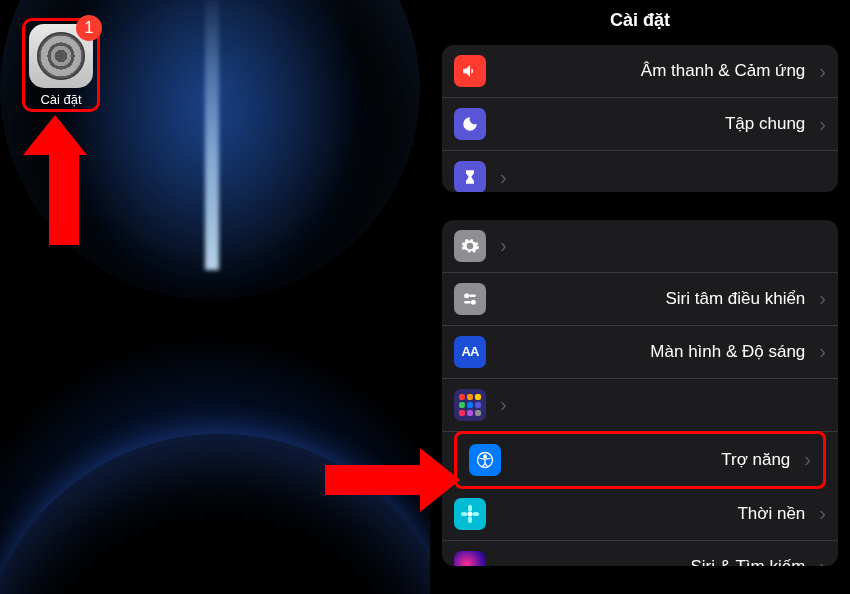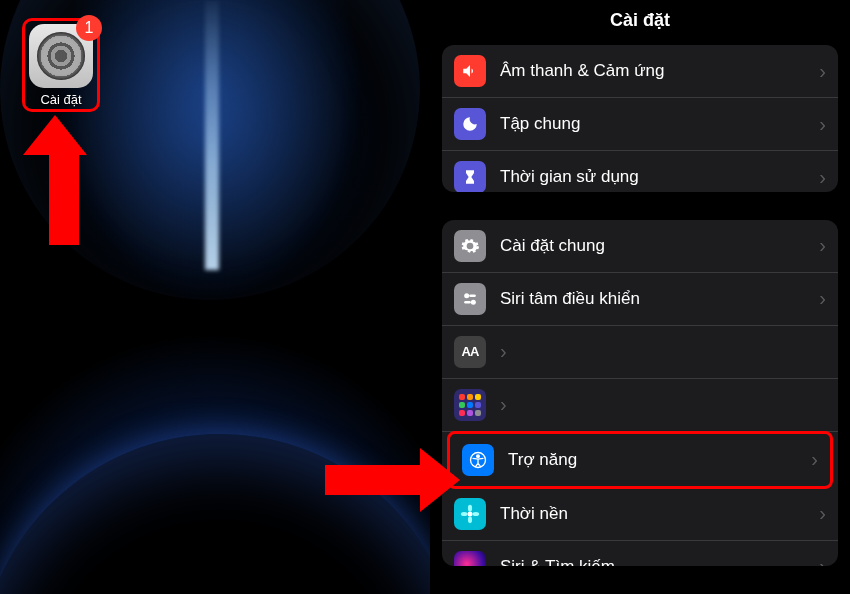--- a/index.html
+++ b/index.html
@@ -93,39 +93,40 @@
     text-align:center; padding:10px 0 14px; font-size:18px; font-weight:600;
   }
   .group {
     background:#1c1c1e; border-radius:12px; margin:0 12px 28px;
     overflow:hidden;
   }
   .row {
     display:flex; align-items:center; padding:10px 12px; gap:14px;
     border-bottom:0.5px solid #3a3a3c; min-height:50px;
     position:relative;
+    text-align:right;
   }
   .row:last-child { border-bottom:none; }
   .row-highlight {
-    border:3px solid red; border-radius:8px; margin:-1px 5px;
+    border:3px solid red; border-radius:8px; margin:-1px 12px;
   }
   .ico {
     width:32px; height:32px; border-radius:7px; flex-shrink:0;
     display:flex; align-items:center; justify-content:center;
     font-size:18px; color:#fff;
   }
   .row-label { flex:1; font-size:17px; color:#fff; }
   .chev { color:#5a5a5e; font-size:20px; }
 
   .ico-sound { background:#ff3b30; }
   .ico-focus { background:#5856d6; }
   .ico-screen-time { background:#5856d6; }
   .ico-general { background:#8e8e93; }
   .ico-control { background:#8e8e93; }
-  .ico-display { background:#404040; font-size:13px; font-weight:700; letter-spacing:-1px;}
+  .ico-display { background:#1d4ed8; font-size:13px; font-weight:700; letter-spacing:-1px;}
   .ico-home { background:#2f2a6e; }
   .ico-access { background:#007aff; }
   .ico-wall { background:#00bcd4; }
   .ico-siri { background: radial-gradient(circle at 40% 40%, #ff2d95, #3a0ca3 60%, #000); }
 
   .home-grid {
     width:22px;height:22px;display:grid;grid-template-columns:1fr 1fr 1fr;grid-template-rows:1fr 1fr 1fr;gap:2px;
   }
   .home-grid span{width:100%;height:100%;border-radius:2px;}
 
@@ -179,49 +180,48 @@
       </div>
       <div class="row-label">Tập chung</div>
       <div class="chev">›</div>
     </div>
     <div class="row">
       <div class="ico ico-screen-time">
         <svg width="16" height="18" viewBox="0 0 24 24" fill="#fff">
             <path d="M6 2h12v4l-4 6 4 6v4H6v-4l4-6-4-6V2z"></path>
           </svg>
       </div>
-      <div class="row-label">Thời gian sử dụng</div>
       <div class="chev">›</div>
     </div>
   </div>
 
   <div class="group">
     <div class="row">
       <div class="ico ico-general">
         <svg width="20" height="20" viewBox="0 0 24 24" fill="#fff">
             <path d="M12 8a4 4 0 1 0 0 8 4 4 0 0 0 0-8zm9 4l2 1-1 3-2-.5a8 8 0 0 1-1.5 1.5l.5 2-3 1-1-2h-2l-1 2-3-1 .5-2A8 8 0 0 1 5 16l-2 .5-1-3 2-1v-1l-2-1 1-3 2 .5A8 8 0 0 1 6.5 6.5L6 4.5l3-1 1 2h2l1-2 3 1-.5 2A8 8 0 0 1 19 8l2-.5 1 3-2 1v1z"></path>
           </svg>
       </div>
-      <div class="row-label">Cài đặt chung</div>
       <div class="chev">›</div>
     </div>
     <div class="row">
       <div class="ico ico-control">
         <svg width="20" height="20" viewBox="0 0 24 24" fill="#fff">
             <circle cx="8" cy="8" r="3"></circle>
             <rect x="11" y="6.5" width="8" height="3" rx="1.5"></rect>
             <circle cx="16" cy="16" r="3"></circle>
             <rect x="5" y="14.5" width="8" height="3" rx="1.5"></rect>
           </svg>
       </div>
       <div class="row-label">Siri tâm điều khiển</div>
       <div class="chev">›</div>
     </div>
     <div class="row">
       <div class="ico ico-display">AA</div>
+      <div class="row-label">Màn hình &amp; Độ sáng</div>
       <div class="chev">›</div>
     </div>
     <div class="row">
       <div class="ico ico-home">
         <div class="home-grid">
           <span style="background:#ff3b30"></span>
             <span style="background:#ff9500"></span>
             <span style="background:#ffcc00"></span>
           <span style="background:#34c759"></span>
             <span style="background:#007aff"></span>

